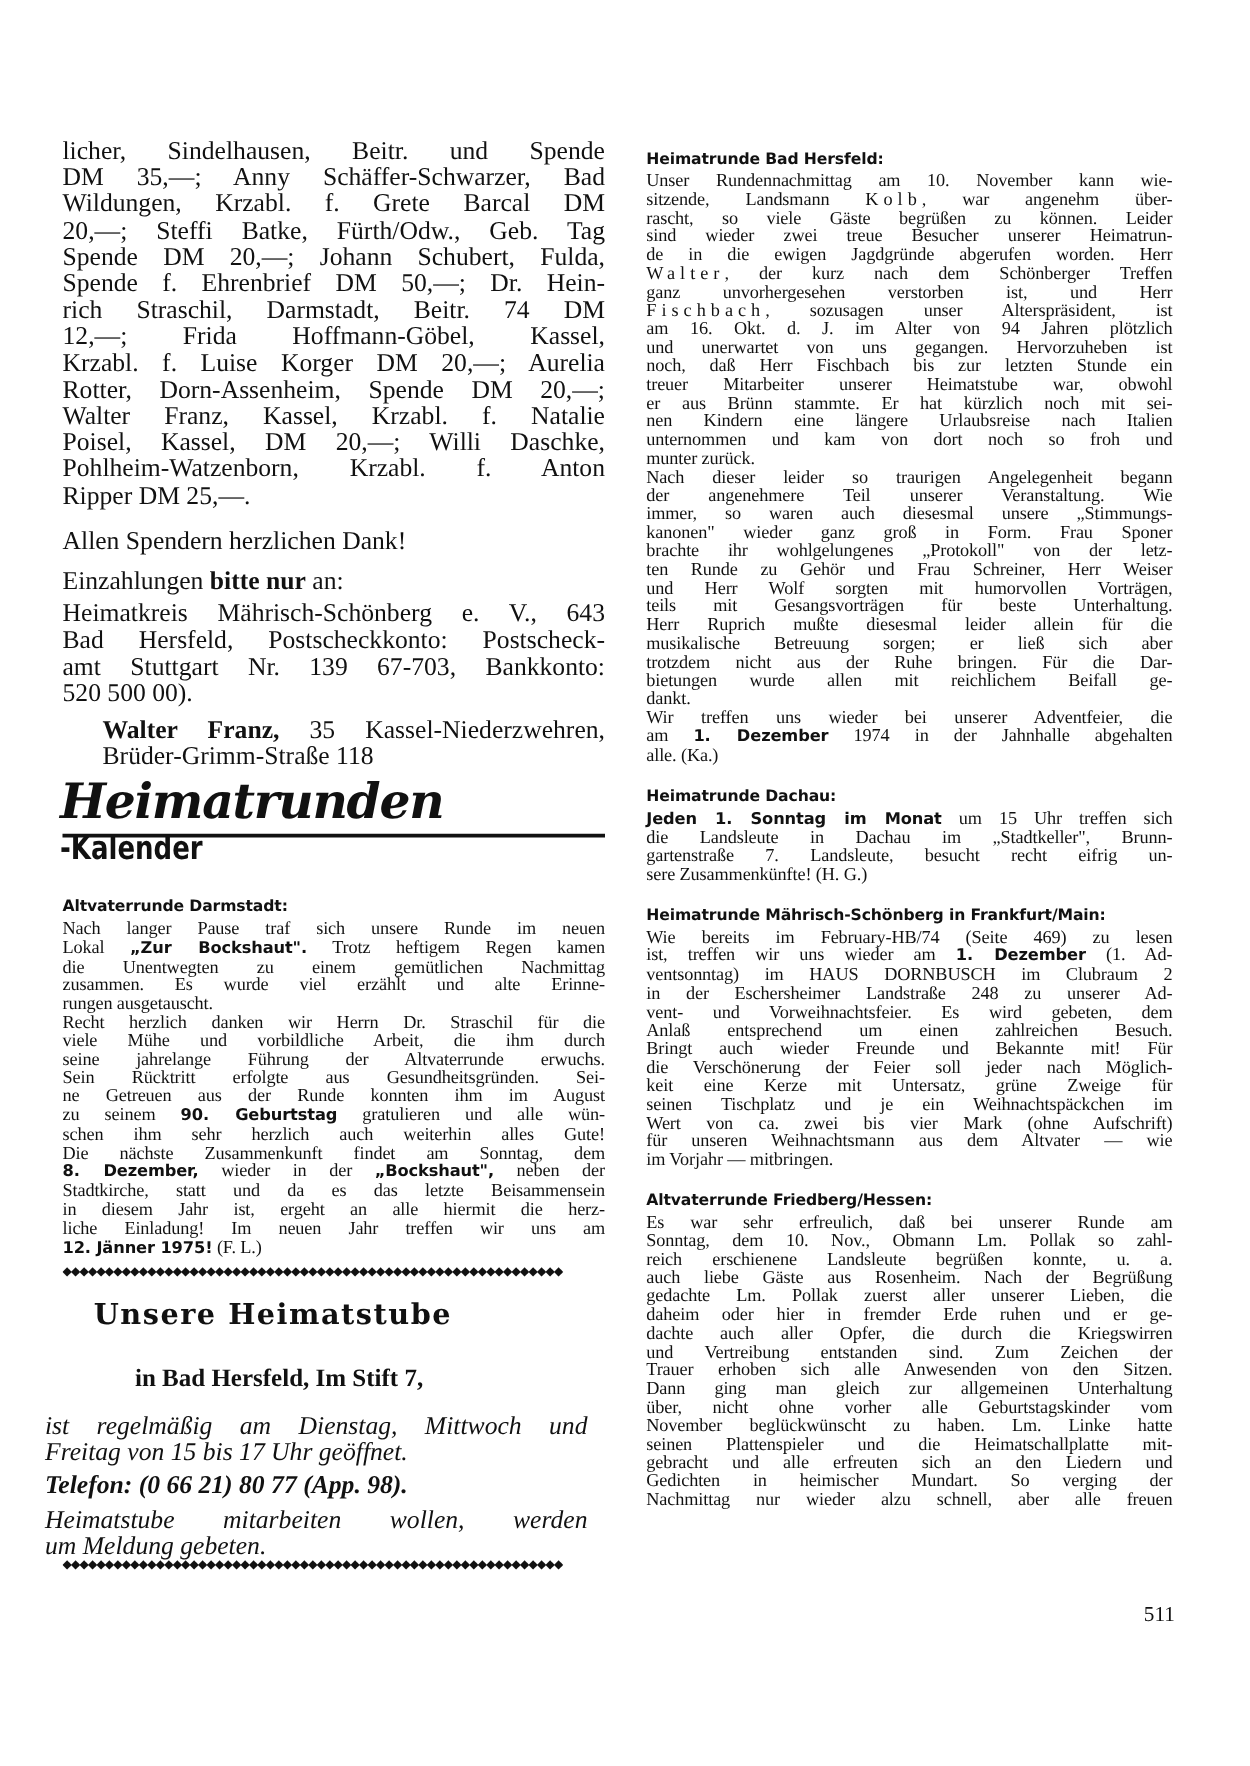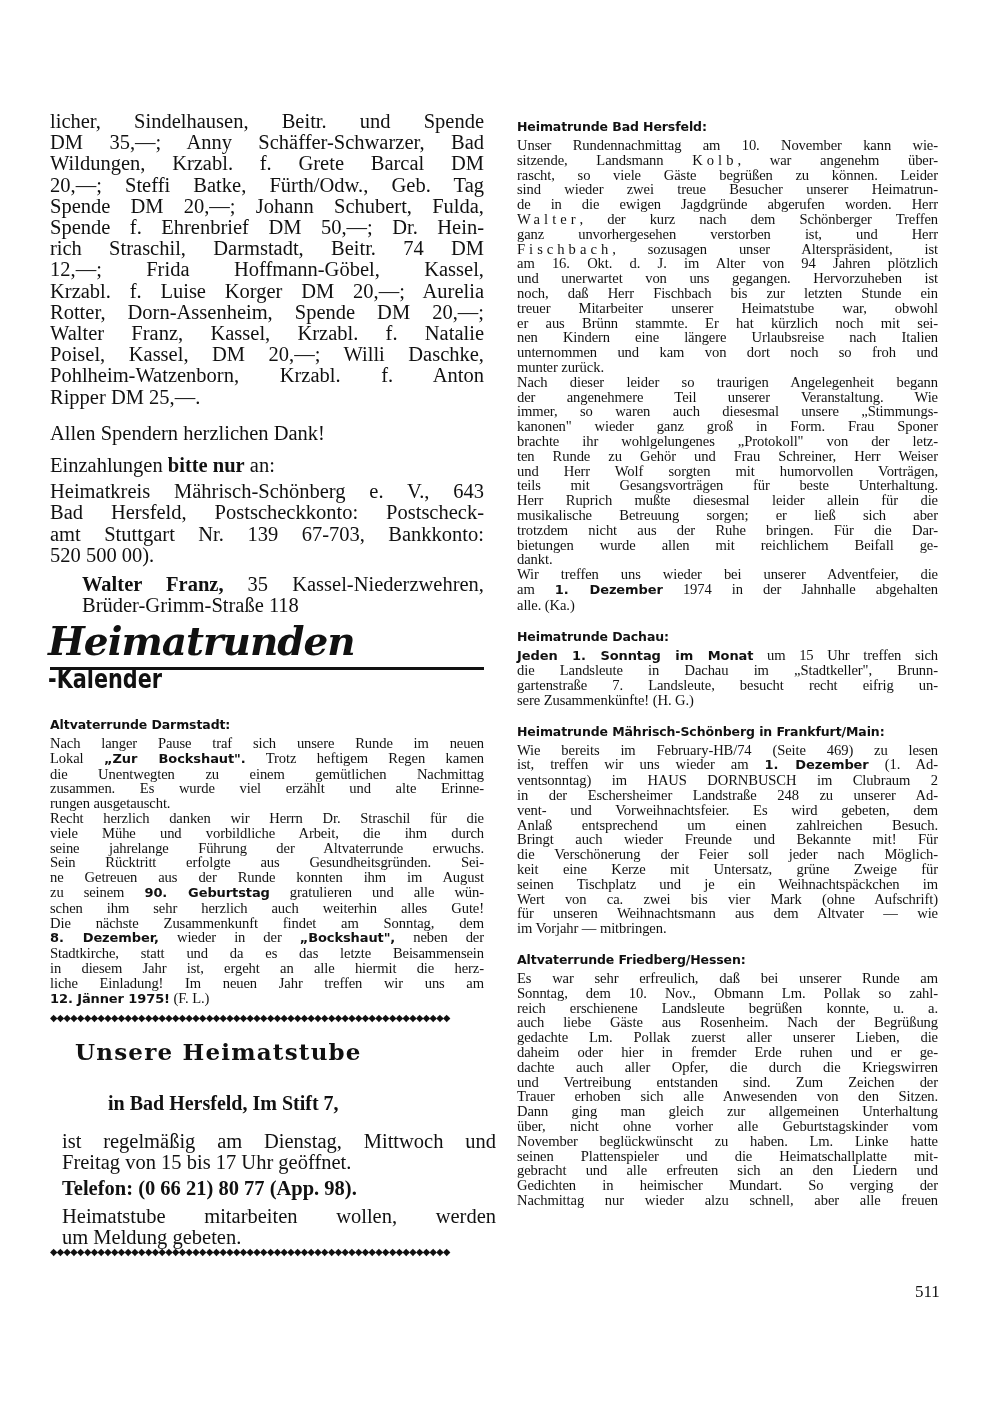--- a/index.html
+++ b/index.html
@@ -15,21 +15,21 @@
   .bs { font-family: "DejaVu Sans", sans-serif; font-weight: bold; font-size: 13px; }
   .hd { font-family: "DejaVu Sans", sans-serif; font-weight: bold; font-size: 12.5px; line-height: 16px; margin: 0 0 3px 0; }
   .spaced { letter-spacing: 4px; }
   .title-row { position: absolute; left: 48px; top: 618px; width: 437px; height: 46px; }
   .title-script { font-family: "DejaVu Serif", serif; font-style: italic; font-weight: bold; font-size: 39px; letter-spacing: -1px; }
   .title-kal { font-family: "DejaVu Sans", sans-serif; font-weight: bold; font-size: 26px; transform: scaleX(0.8); display: inline-block; transform-origin: left; }
   .title-rule { position: absolute; left: 50px; top: 667px; width: 434px; height: 3px; background: #111; }
   .diamonds { position: absolute; left: 50px; width: 434px; height: 12px; font-size: 9.6px; line-height: 12px; letter-spacing: -0.6px; white-space: nowrap; overflow: hidden; }
   .hs-title { position: absolute; left: 75px; top: 1038px; font-family: "DejaVu Serif", serif; font-weight: bold; font-size: 23px; letter-spacing: 1.2px; }
   .hs-sub { position: absolute; left: 108px; top: 1072px; font-family: "Liberation Serif", serif; font-weight: bold; font-size: 20px; margin-top: 20px; }
-  .hs-body { position: absolute; left: 62px; top: 1098px; width: 434px; }
+  .hs-body { position: absolute; left: 36px; top: 1098px; width: 434px; font-style: italic; }
   .page-num { position: absolute; left: 915px; top: 1282px; font-family: "Liberation Serif", serif; font-weight: normal; font-size: 17px; }
 </style>
 </head>
 <body>
 
 <div class="col left serif big">
   <span class="ln">licher, Sindelhausen, Beitr. und Spende</span>
   <span class="ln">DM 35,—; Anny Schäffer-Schwarzer, Bad</span>
   <span class="ln">Wildungen, Krzabl. f. Grete Barcal DM</span>
   <span class="ln">20,—; Steffi Batke, Fürth/Odw., Geb. Tag</span>

